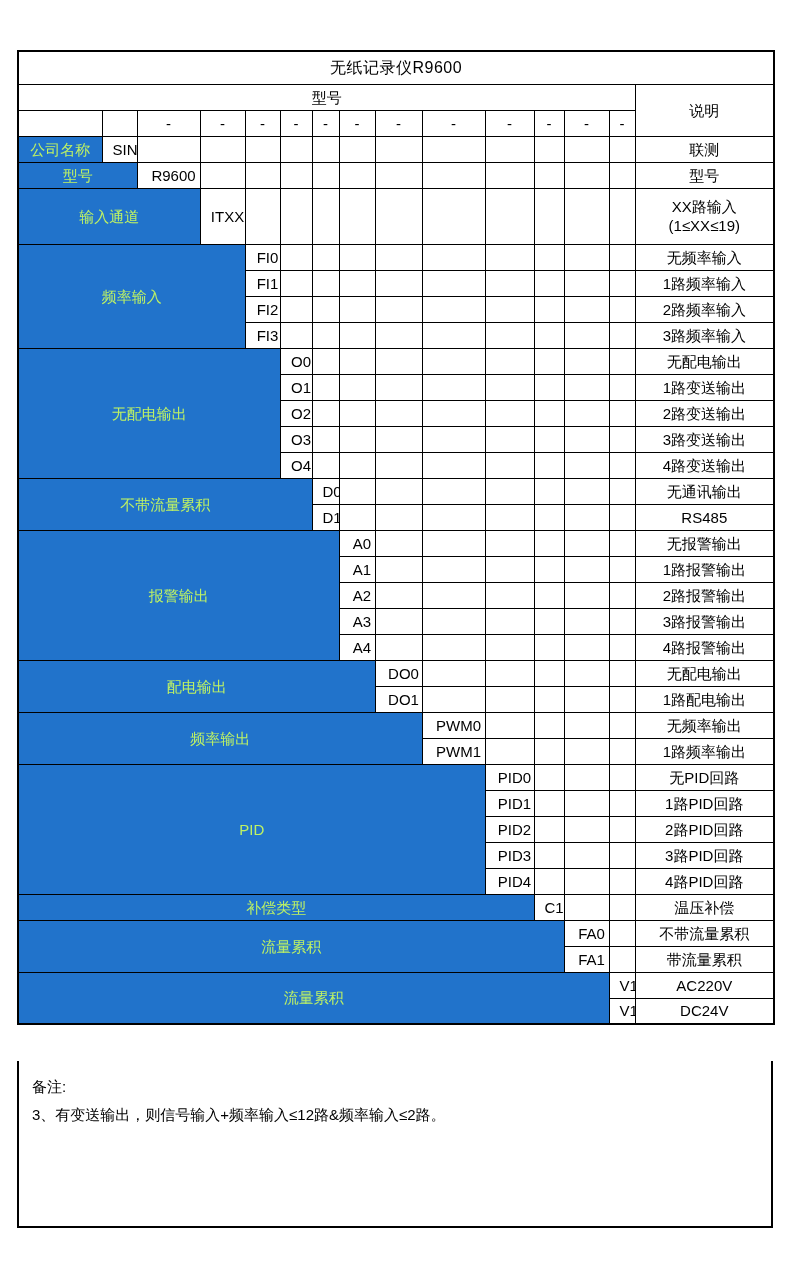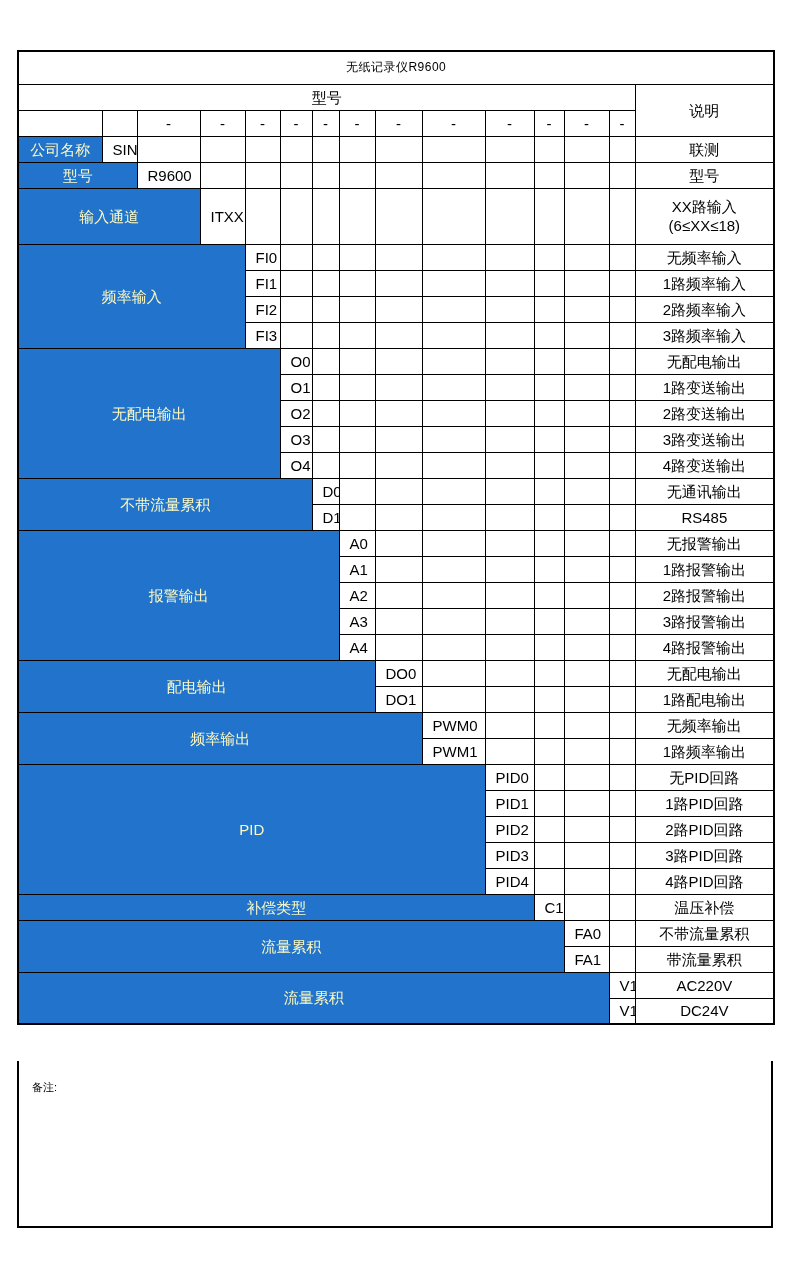--- a/index.html
+++ b/index.html
@@ -24,45 +24,45 @@
     height: 26px;
     font-size: 15px;
     text-align: center;
     vertical-align: middle;
     padding: 0;
     overflow: hidden;
     line-height: 19px;
   }
   .sel-table td.title-cell {
     height: 33px;
-    font-size: 12px;
+    font-size: 16px;
     font-weight: 500;
     letter-spacing: 0.5px;
   }
   .sel-table td.hdr { font-size: 15px; }
   .sel-table td.cat {
     background: var(--accent, #2173cb);
-    color: #fef9c3;
+    color: #bef264;
   }
   .sel-table td.code {
-    text-align: left;
+    text-align: center;
     padding-left: 10px;
   }
   .sel-table td.desc { white-space: pre-line; }
   .sel-table tr.tall td { height: 56px; }
 
   .notes {
     position: absolute; left: 17px; top: 1061px;
     width: 756px; height: 167px;
     border: 2px solid #000;
     border-top: none;
     padding: 12px 10px 0 13px;
   }
   .note-line {
-    font-size: 11px;
+    font-size: 15px;
     line-height: 28px;
     white-space: nowrap;
   }
 </style>
 </head>
 <body>
 
 <div class="page">
 
   <table class="sel-table">
@@ -148,21 +148,21 @@
           <td></td>
           <td></td>
           <td></td>
           <td></td>
           <td></td>
           <td></td>
           <td></td>
           <td></td>
           <td></td>
           <td class="desc">XX路输入
-(6≤XX≤18)</td>
+(1≤XX≤19)</td>
         </tr>
         <tr>
           <td colspan="4" rowspan="4" class="cat">频率输入</td>
           <td class="code">FI0</td>
           <td></td>
           <td></td>
           <td></td>
           <td></td>
           <td></td>
           <td></td>
@@ -443,16 +443,17 @@
         <tr>
           <td class="code">V1</td>
           <td class="desc">DC24V</td>
         </tr>
       </tbody>
   </table>
 
   <div class="notes">
     <div class="note-line">备注:</div>
     <div id="note-items">
+        <div class="note-line">3、有变送输出，则信号输入+频率输入≤12路&amp;频率输入≤2路。</div>
       </div>
   </div>
 
 </div>
 
 </body></html>

